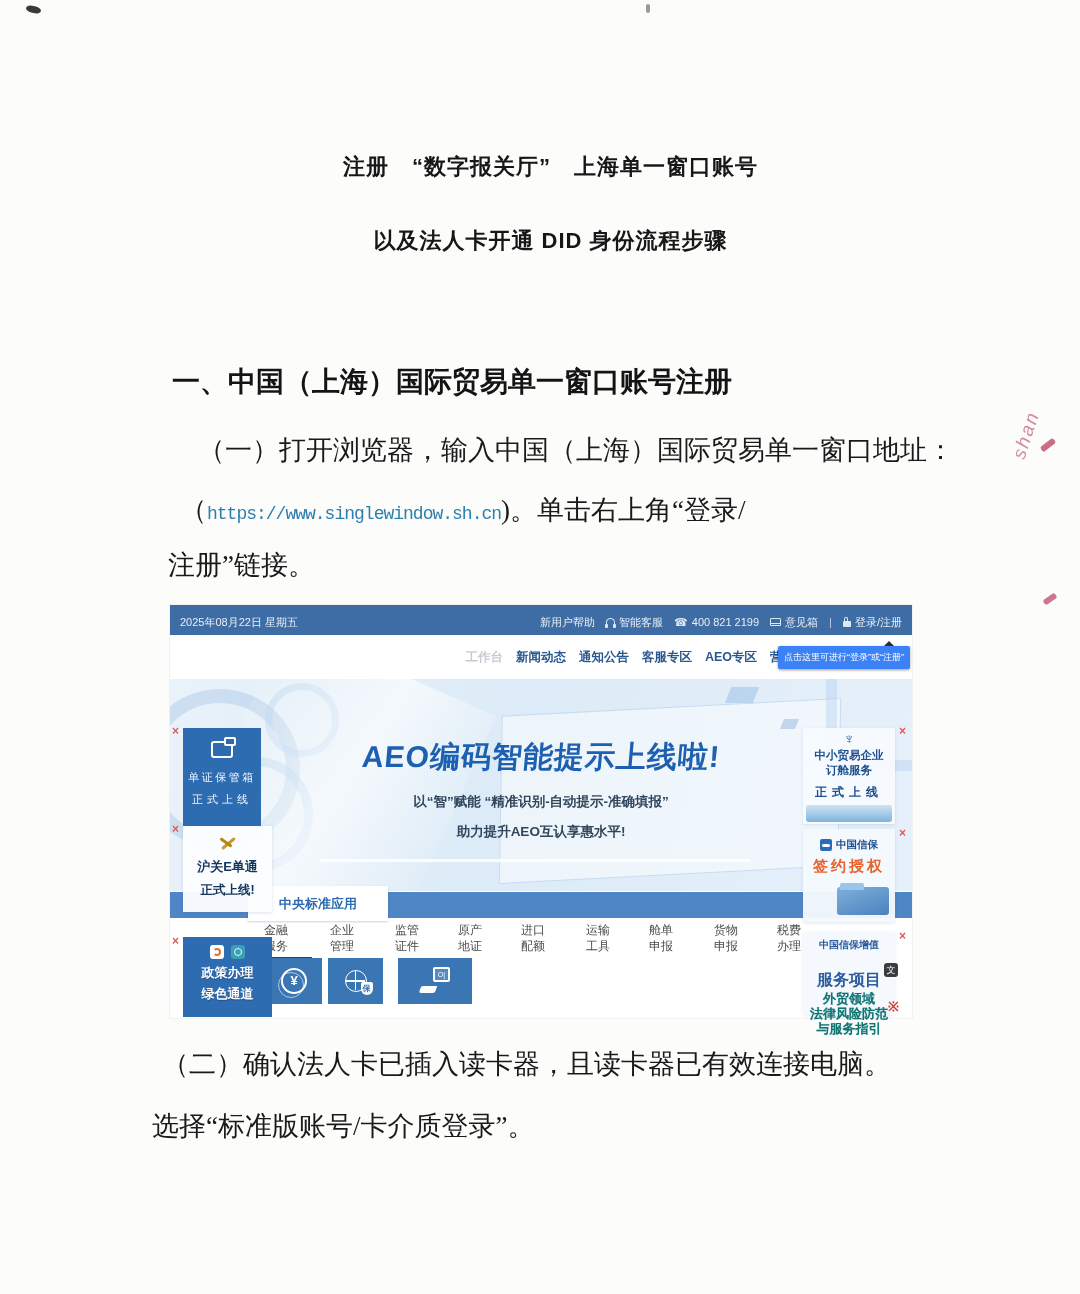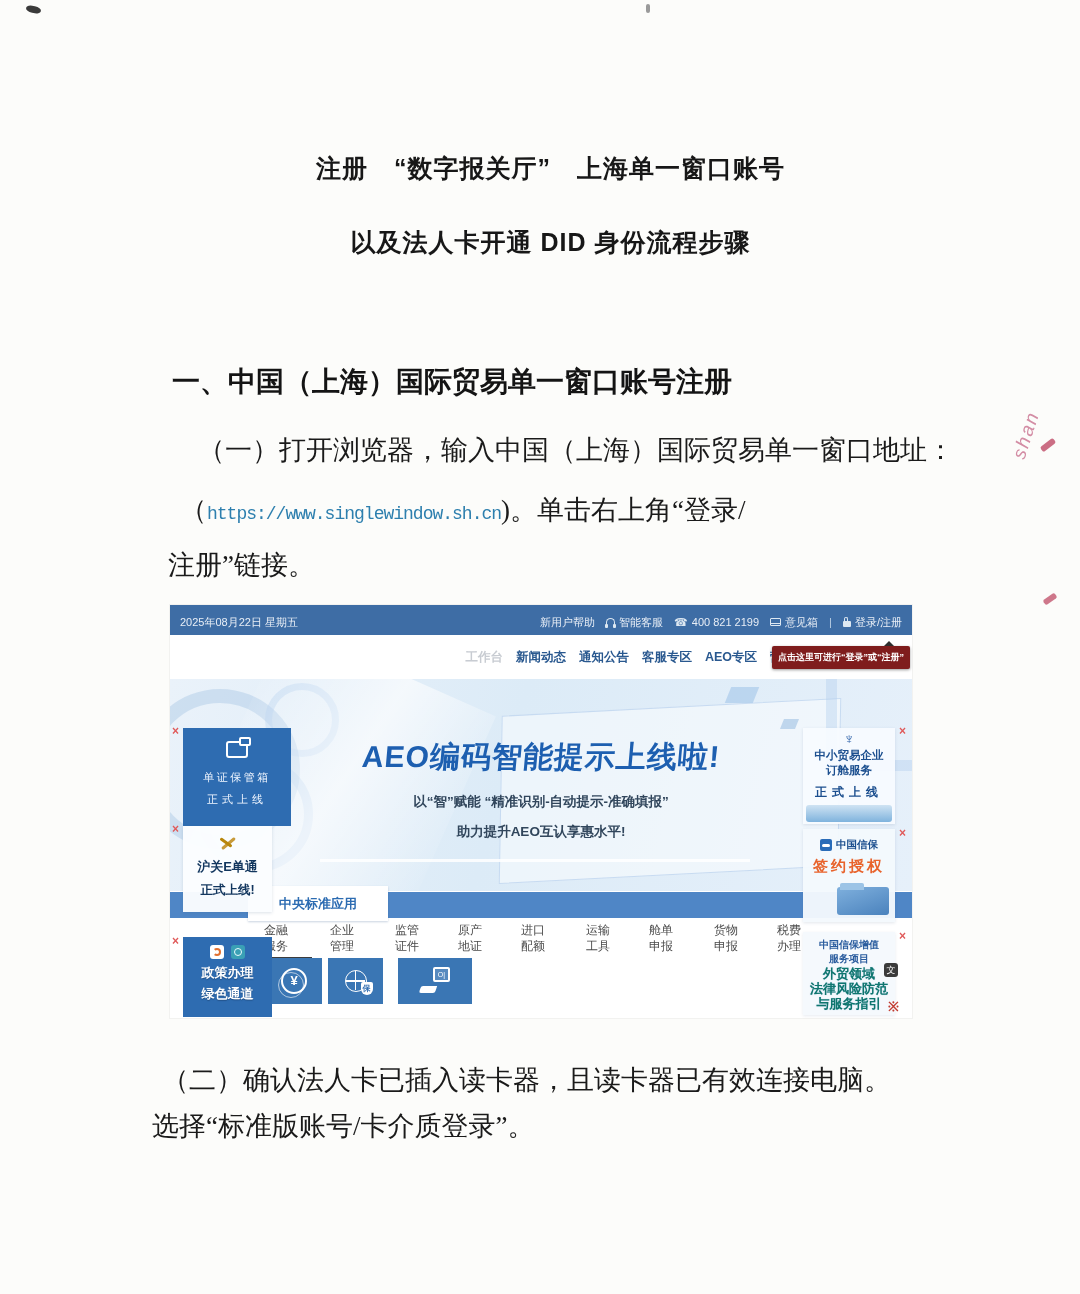--- a/index.html
+++ b/index.html
@@ -7,28 +7,28 @@
   .page { position:relative; width:1080px; height:1294px; background:#fcfcfa; overflow:hidden; }
 
   
   .scan-dot { position:absolute; left:26px; top:6px; width:15px; height:7px; background:#3a3a3a; border-radius:45%; transform:rotate(12deg); }
   .scan-mark-top { position:absolute; left:646px; top:4px; width:4px; height:9px; background:#9a9a9a; border-radius:2px; }
   .stamp { position:absolute; left:1008px; top:455px; color:#c9718f; font-size:19px; font-style:italic; transform:rotate(-72deg); transform-origin:left top; letter-spacing:2px; opacity:.8; }
   .stamp-blob1 { position:absolute; left:1040px; top:442px; width:16px; height:6px; background:#c2556e; transform:rotate(-38deg); border-radius:2px; opacity:.85; }
   .stamp-blob2 { position:absolute; left:1043px; top:596px; width:14px; height:6px; background:#c2556e; transform:rotate(-35deg); border-radius:2px; opacity:.8; }
 
   
-  .doc-title { position:absolute; left:0; width:1080px; text-align:center; font-weight:700; font-size:25px; color:#171717; letter-spacing:1px; font-family:"Liberation Sans", sans-serif;padding-left:21px; }
+  .doc-title { position:absolute; left:0; width:1080px; text-align:center; font-weight:700; font-size:22px; color:#171717; letter-spacing:1px; font-family:"Liberation Sans", sans-serif;padding-left:21px; }
   .t1 { top:152px; } .t2 { top:226px; }
   .sec-heading { position:absolute; left:172px; top:363px; font-size:28px; font-weight:700; color:#141414; font-family:"Liberation Sans", sans-serif; }
   .para { position:absolute; font-family:"Liberation Serif","DejaVu Serif",serif; font-size:27px; color:#1a1a1a; white-space:nowrap; }
   .p1l1 { left:198px; top:432px; }
   .p1l2 { left:180px; top:492px; }
   .p1l3 { left:168px; top:547px; }
-  .p2l1 { left:162px; top:1046px;margin-top:16px; }
+  .p2l1 { left:162px; top:1046px; }
   .p2l2 { left:152px; top:1108px; }
   .url { color:#2d7fae; font-family:"Liberation Mono","DejaVu Sans Mono",monospace; font-size:18px; letter-spacing:-1px; }
 
   
   .shot { position:absolute; left:170px; top:605px; width:742px; height:413px; background:#ffffff; box-shadow:0 0 0 1px rgba(0,0,0,.04); font-family:"Liberation Sans", sans-serif; }
 
   .topbar { position:absolute; left:0; top:0; width:742px; height:34px; background:#3e6da5; color:#e8eef6; font-size:11px; display:flex; align-items:center; justify-content:space-between; padding:0 10px; }
   .topbar-right { display:flex; align-items:center; gap:11px; }
   .tb-item { display:flex; align-items:center; gap:4px; }
   .tb-sep { color:#bcd0e4; }
@@ -42,21 +42,21 @@
   .ic-lock i { position:absolute; left:1px; top:-4px; width:4px; height:4px; border:1.2px solid #dde8f2; border-bottom:none; border-radius:3px 3px 0 0; }
 
   .site-header { position:absolute; left:0; top:30px; width:742px; height:44px; background:#ffffff; }
   .logo-wrap { position:absolute; left:8px; top:5px; display:flex; align-items:center; gap:6px; }
   .swirl { width:28px; height:28px; border-radius:50%; border:5px solid #e2702f; border-top-color:#f0a050; border-left-color:transparent; transform:rotate(-35deg); }
   .site-title { font-size:16px; font-weight:700; color:#333; letter-spacing:.5px; }
   .site-sub { font-size:7.5px; color:#8a8a8a; margin-top:1px; }
   .nav { position:absolute; right:4px; top:0; height:44px; display:flex; align-items:center; gap:13px; font-size:12.5px; font-weight:700; }
   .nav .wb { color:#c8ccd2; }
   .nav a { color:#29588f; text-decoration:none; }
-  .tooltip { position:absolute; right:2px; top:11px; background:#7f1d1d; color:#fff; font-size:9px; padding:5px 6px; border-radius:2px; z-index:30; white-space:nowrap; box-shadow:0 1px 3px rgba(0,0,0,.4);font-weight:bold; }
+  .tooltip { position:absolute; right:2px; top:11px; background:#3b82f6; color:#fff; font-size:9px; padding:5px 6px; border-radius:2px; z-index:30; white-space:nowrap; box-shadow:0 1px 3px rgba(0,0,0,.4); }
   .tooltip .caret { position:absolute; top:-5px; right:16px; width:0; height:0; border-left:5px solid transparent; border-right:5px solid transparent; border-bottom:5px solid #2e2e2e; }
 
   .hero { position:absolute; left:0; top:74px; width:742px; height:212px; overflow:hidden; background:linear-gradient(105deg,#eaf2fa 0%,#dcebf7 45%,#e6f0fa 100%); }
   .ring { position:absolute; border-radius:50%; }
   .r1 { left:-30px; top:10px; width:160px; height:160px; border:14px solid rgba(140,178,220,.30); }
   .r2 { left:28px; top:78px; width:115px; height:115px; border:9px solid rgba(155,192,232,.35); }
   .r3 { left:95px; top:4px; width:74px; height:74px; border:7px solid rgba(175,205,238,.40); }
   .streak { position:absolute; left:55px; top:-20px; width:230px; height:250px; background:linear-gradient(100deg,rgba(255,255,255,0) 0%,rgba(255,255,255,.65) 50%,rgba(255,255,255,0) 100%); transform:rotate(24deg); }
   .tilt-panel { position:absolute; left:330px; top:28px; width:340px; height:168px; background:rgba(255,255,255,.48); border:1px solid rgba(185,210,238,.75); transform:rotate(-3deg) skewX(-4deg); }
   .sq1 { position:absolute; left:558px; top:8px; width:28px; height:16px; background:rgba(150,190,230,.5); transform:skewX(-22deg); }
@@ -81,21 +81,21 @@
   .ic-coin i { position:absolute; left:-5px; top:2px; width:26px; height:26px; border:1.5px solid rgba(255,255,255,.6); border-radius:50%; }
   .ic-globe { width:22px; height:22px; border:1.7px solid #fff; border-radius:50%; position:relative; }
   .ic-globe i { position:absolute; left:0; top:9px; width:19px; height:1.5px; background:#fff; }
   .ic-globe em { position:absolute; left:9px; top:0; width:1.5px; height:19px; background:#fff; }
   .mini-shield { position:absolute; right:-7px; bottom:-4px; width:12px; height:13px; background:#fff; border-radius:2px 2px 6px 6px; color:#2e6cb1; font-size:8px; font-weight:700; text-align:center; line-height:13px; font-style:normal; }
   .ic-handcard { position:relative; width:30px; height:28px; }
   .ic-handcard .card { position:absolute; right:0; top:0; width:17px; height:15px; border:2px solid #fff; border-radius:2px; background:rgba(255,255,255,.15); color:#fff; font-size:7px; text-align:center; line-height:11px; }
   .ic-handcard .hand { position:absolute; left:0; bottom:2px; width:16px; height:7px; background:#fff; border-radius:2px 0 2px 2px; transform:skewX(-18deg); }
 
   .panel { position:absolute; z-index:5; }
-  .lp1 { left:13px; top:123px; width:108px; height:98px; background:#2e6cb1; color:#f0f6ff; text-align:center; }
+  .lp1 { left:13px; top:123px; width:78px; height:98px; background:#2e6cb1; color:#f0f6ff; text-align:center; }
   .ic-docbox { display:inline-block; margin-top:13px; width:22px; height:17px; border:2px solid #fff; border-radius:3px; position:relative; }
   .ic-docbox i { position:absolute; right:-5px; top:-6px; width:12px; height:9px; border:2px solid #fff; border-radius:2px; background:#2e6cb1; }
   .lp1 .l1 { margin-top:8px; font-size:11px; letter-spacing:2.5px; }
   .lp1 .l2 { margin-top:7px; font-size:11px; letter-spacing:4px; }
   .lp2 { left:13px; top:221px; width:89px; height:86px; background:rgba(251,253,255,.97); text-align:center; box-shadow:0 1px 3px rgba(60,90,130,.18); }
   .gold-ic { position:relative; display:inline-block; margin-top:9px; width:20px; height:16px; }
   .gold-ic i { position:absolute; left:2px; top:7px; width:17px; height:3px; background:#c79a3a; transform:rotate(-40deg); border-radius:2px; }
   .gold-ic em { position:absolute; left:1px; top:6px; width:14px; height:3px; background:#b8860b; transform:rotate(35deg); border-radius:2px; }
   .lp2 .l1 { margin-top:3px; font-size:13px; font-weight:700; color:#12365e; }
   .lp2 .l2 { margin-top:6px; font-size:12.5px; font-weight:700; color:#12365e; }
@@ -117,21 +117,21 @@
   .rp2 { left:633px; top:224px; width:92px; height:93px; background:rgba(244,249,253,.96); text-align:center; box-shadow:0 1px 3px rgba(60,90,130,.15); }
   .brand-row { display:flex; align-items:center; justify-content:center; gap:4px; margin-top:9px; }
   .brand-sq { width:12px; height:12px; background:#2a6cb8; border-radius:2px; position:relative; }
   .brand-sq i { position:absolute; left:2px; top:5px; width:8px; height:3px; background:#fff; border-radius:2px; }
   .brand-txt { font-size:10.5px; font-weight:700; color:#1b4e8e; }
   .rp2 .sign { margin-top:5px; font-size:15px; font-weight:700; color:#e8632c; letter-spacing:3px; }
   .rp2 .folder { position:absolute; right:6px; bottom:7px; width:52px; height:28px; background:linear-gradient(160deg,#7fb0dd,#4a82bd); border-radius:3px; }
   .rp2 .folder i { position:absolute; left:3px; top:-4px; width:24px; height:7px; background:#9cc4e6; border-radius:2px 2px 0 0; }
   .rp3 { left:633px; top:327px; width:92px; height:83px; background:rgba(244,249,253,.93); text-align:center; box-shadow:0 1px 3px rgba(60,90,130,.12); }
   .rp3 .s1 { margin-top:6px; font-size:10px; color:#2a5c9e; font-weight:700; }
-  .rp3 .s2 { font-size:10px; color:#2a5c9e; font-weight:700; }
+  .rp3 .s2 { font-size:16px; color:#2a5c9e; font-weight:700;margin-top:18px; }
   .rp3 .b { font-size:13px; font-weight:700; color:#0f766e; line-height:15px; text-shadow:0 0 1px rgba(80,150,200,.5); }
   .rp3 .b:first-of-type { margin-top:4px; }
 
   .rx { position:absolute; color:#e05a5a; font-size:12px; font-weight:700; z-index:6; }
   .art-translate { position:absolute; left:714px; top:358px; width:14px; height:14px; background:#3b3b3b; border-radius:3px; color:#fff; font-size:9px; text-align:center; line-height:14px; z-index:7; }
   .art-star { position:absolute; left:718px; top:392px; color:#c23b30; font-size:13px; font-weight:700; z-index:7; }
 </style>
 </head>
 <body>
 

